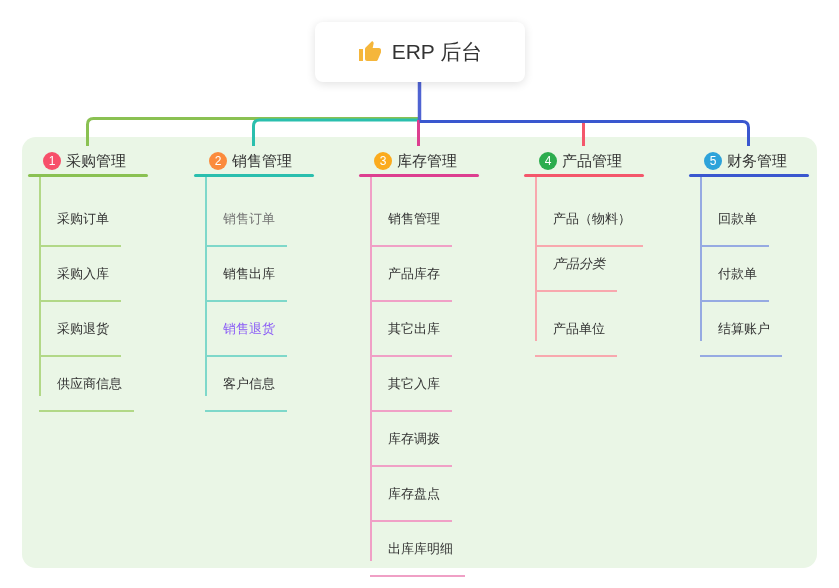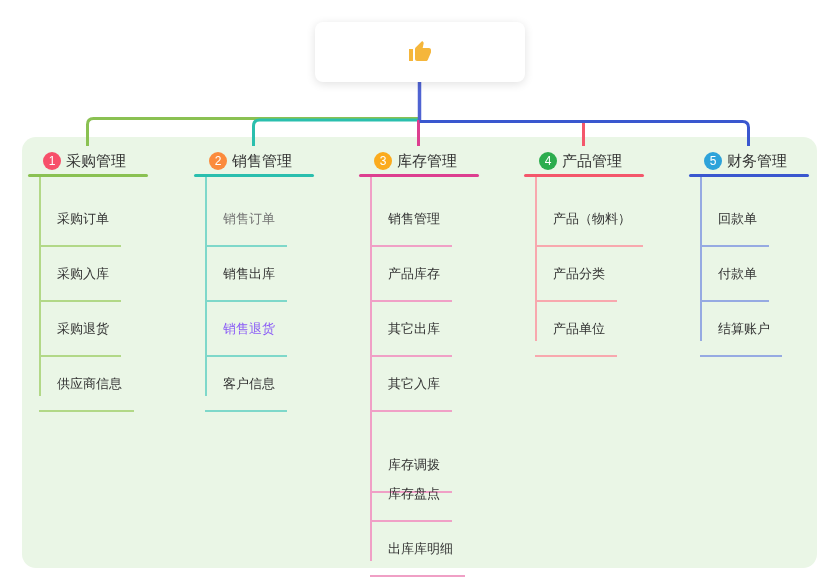--- a/index.html
+++ b/index.html
@@ -97,20 +97,21 @@
       <path d="M 418.5 120 V 146" stroke="#dd3f90" stroke-width="3" fill="none"></path>
       <path d="M 583.5 121.5 V 146" stroke="#f4576b" stroke-width="3" fill="none"></path>
       <path d="M 419.5 121.5 H 742.5 Q 748.5 121.5 748.5 127.5 V 146" stroke="#3a57cf" stroke-width="3" fill="none"></path>
       <path d="M 419.5 82 V 120" stroke="#4f63d2" stroke-width="3.5" fill="none"></path>
     </svg>
 
   <div class="root-node">
     <svg class="thumb" viewBox="0 0 24 24" xmlns="http://www.w3.org/2000/svg">
       <path id="thumb-path" fill="#f5b63b" d="M1 21h4V9H1v12zM23 10c0-1.1-.9-2-2-2h-6.31l.95-4.57.03-.32c0-.41-.17-.79-.44-1.06L14.17 1 7.59 7.59C7.22 7.95 7 8.45 7 9v10c0 1.1.9 2 2 2h9c.83 0 1.54-.5 1.84-1.22l3.02-7.05c.09-.23.14-.47.14-.73v-2z"></path>
     </svg>
+    <span>ERP 后台</span>
   </div>
 
   <div id="columns">
       <div class="branch-header" style="left: 43px; top: 151px;">
         <span class="badge" style="background: rgb(247, 80, 106);">1</span>
         <span class="branch-title" style="color: rgb(51, 51, 51);">采购管理</span>
       </div>
       <div class="branch-underline" style="left: 28px; top: 174px; background: rgb(138, 193, 82);"></div>
       <div class="branch-spine" style="left: 39px; top: 177px; height: 219px; background: rgb(178, 216, 135);"></div>
       <div class="leaf-item" style="left: 39px; top: 207px; border-bottom-color: rgb(178, 216, 135); color: rgb(51, 51, 51);">采购订单</div>
@@ -130,31 +131,31 @@
       <div class="branch-header" style="left: 374px; top: 151px;">
         <span class="badge" style="background: rgb(251, 171, 30);">3</span>
         <span class="branch-title" style="color: rgb(51, 51, 51);">库存管理</span>
       </div>
       <div class="branch-underline" style="left: 359px; top: 174px; background: rgb(221, 63, 144);"></div>
       <div class="branch-spine" style="left: 370px; top: 177px; height: 384px; background: rgb(240, 160, 198);"></div>
       <div class="leaf-item" style="left: 370px; top: 207px; border-bottom-color: rgb(240, 160, 198); color: rgb(51, 51, 51);">销售管理</div>
       <div class="leaf-item" style="left: 370px; top: 262px; border-bottom-color: rgb(240, 160, 198); color: rgb(51, 51, 51);">产品库存</div>
       <div class="leaf-item" style="left: 370px; top: 317px; border-bottom-color: rgb(240, 160, 198); color: rgb(51, 51, 51);">其它出库</div>
       <div class="leaf-item" style="left: 370px; top: 372px; border-bottom-color: rgb(240, 160, 198); color: rgb(51, 51, 51);">其它入库</div>
-      <div class="leaf-item" style="left: 370px; top: 427px; border-bottom-color: rgb(240, 160, 198); color: rgb(51, 51, 51); margin-top: 26px;">库存调拨</div>
+      <div class="leaf-item" style="left: 370px; top: 427px; border-bottom-color: rgb(240, 160, 198); color: rgb(51, 51, 51);">库存调拨</div>
       <div class="leaf-item" style="left: 370px; top: 482px; border-bottom-color: rgb(240, 160, 198); color: rgb(51, 51, 51);">库存盘点</div>
       <div class="leaf-item" style="left: 370px; top: 537px; border-bottom-color: rgb(240, 160, 198); color: rgb(51, 51, 51);">出库库明细</div>
       <div class="branch-header" style="left: 539px; top: 151px;">
         <span class="badge" style="background: rgb(44, 173, 78);">4</span>
         <span class="branch-title" style="color: rgb(51, 51, 51);">产品管理</span>
       </div>
       <div class="branch-underline" style="left: 524px; top: 174px; background: rgb(244, 87, 107);"></div>
       <div class="branch-spine" style="left: 535px; top: 177px; height: 164px; background: rgb(248, 168, 174);"></div>
       <div class="leaf-item" style="left: 535px; top: 207px; border-bottom-color: rgb(248, 168, 174); color: rgb(51, 51, 51);">产品（物料）</div>
-      <div class="leaf-item" style="left: 535px; top: 262px; border-bottom-color: rgb(248, 168, 174); color: rgb(51, 51, 51);">产品分类</div>
+      <div class="leaf-item" style="left: 535px; top: 252px; border-bottom-color: rgb(248, 168, 174); color: rgb(51, 51, 51); font-style: italic;">产品分类</div>
       <div class="leaf-item" style="left: 535px; top: 317px; border-bottom-color: rgb(248, 168, 174); color: rgb(51, 51, 51);">产品单位</div>
       <div class="branch-header" style="left: 704px; top: 151px;">
         <span class="badge" style="background: rgb(46, 163, 218);">5</span>
         <span class="branch-title" style="color: rgb(51, 51, 51);">财务管理</span>
       </div>
       <div class="branch-underline" style="left: 689px; top: 174px; background: rgb(58, 87, 207);"></div>
       <div class="branch-spine" style="left: 700px; top: 177px; height: 164px; background: rgb(150, 170, 226);"></div>
       <div class="leaf-item" style="left: 700px; top: 207px; border-bottom-color: rgb(150, 170, 226); color: rgb(51, 51, 51);">回款单</div>
       <div class="leaf-item" style="left: 700px; top: 262px; border-bottom-color: rgb(150, 170, 226); color: rgb(51, 51, 51);">付款单</div>
       <div class="leaf-item" style="left: 700px; top: 317px; border-bottom-color: rgb(150, 170, 226); color: rgb(51, 51, 51);">结算账户</div>

